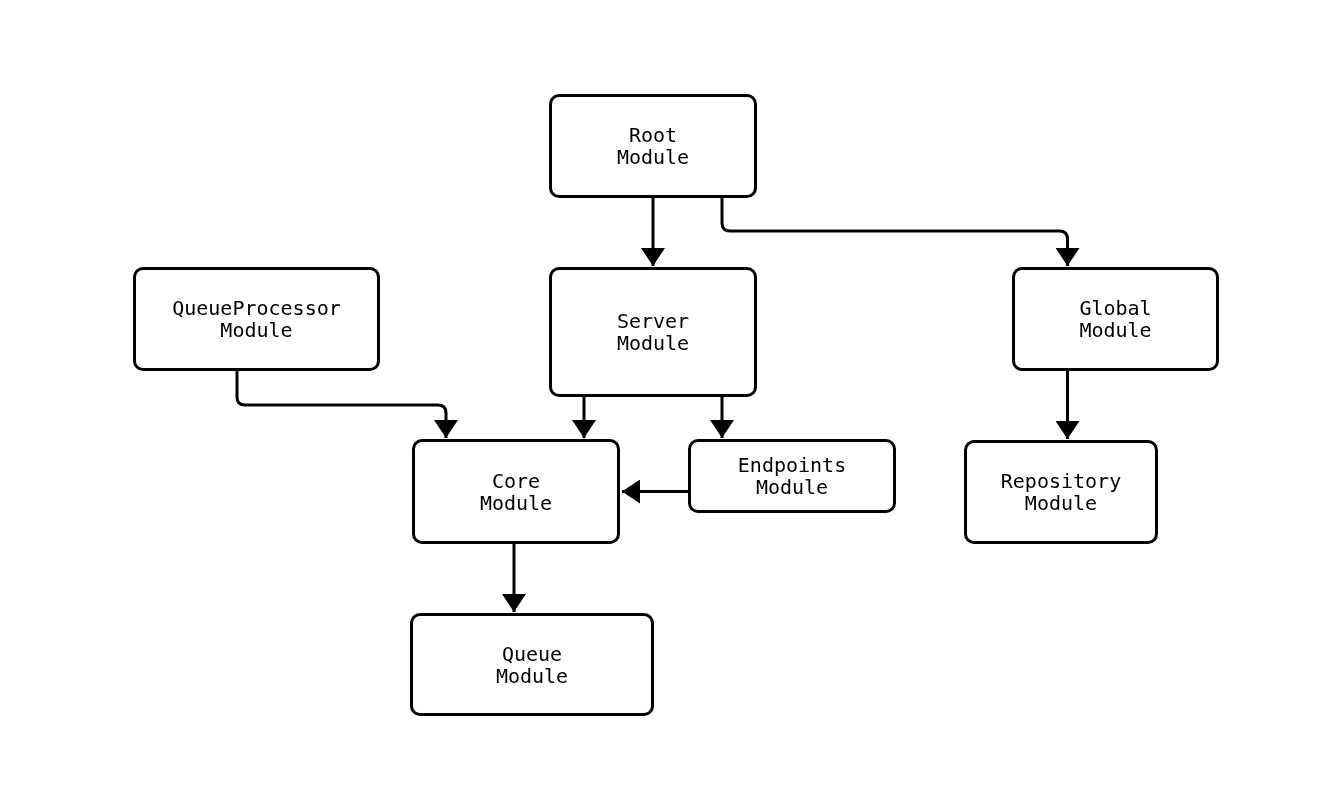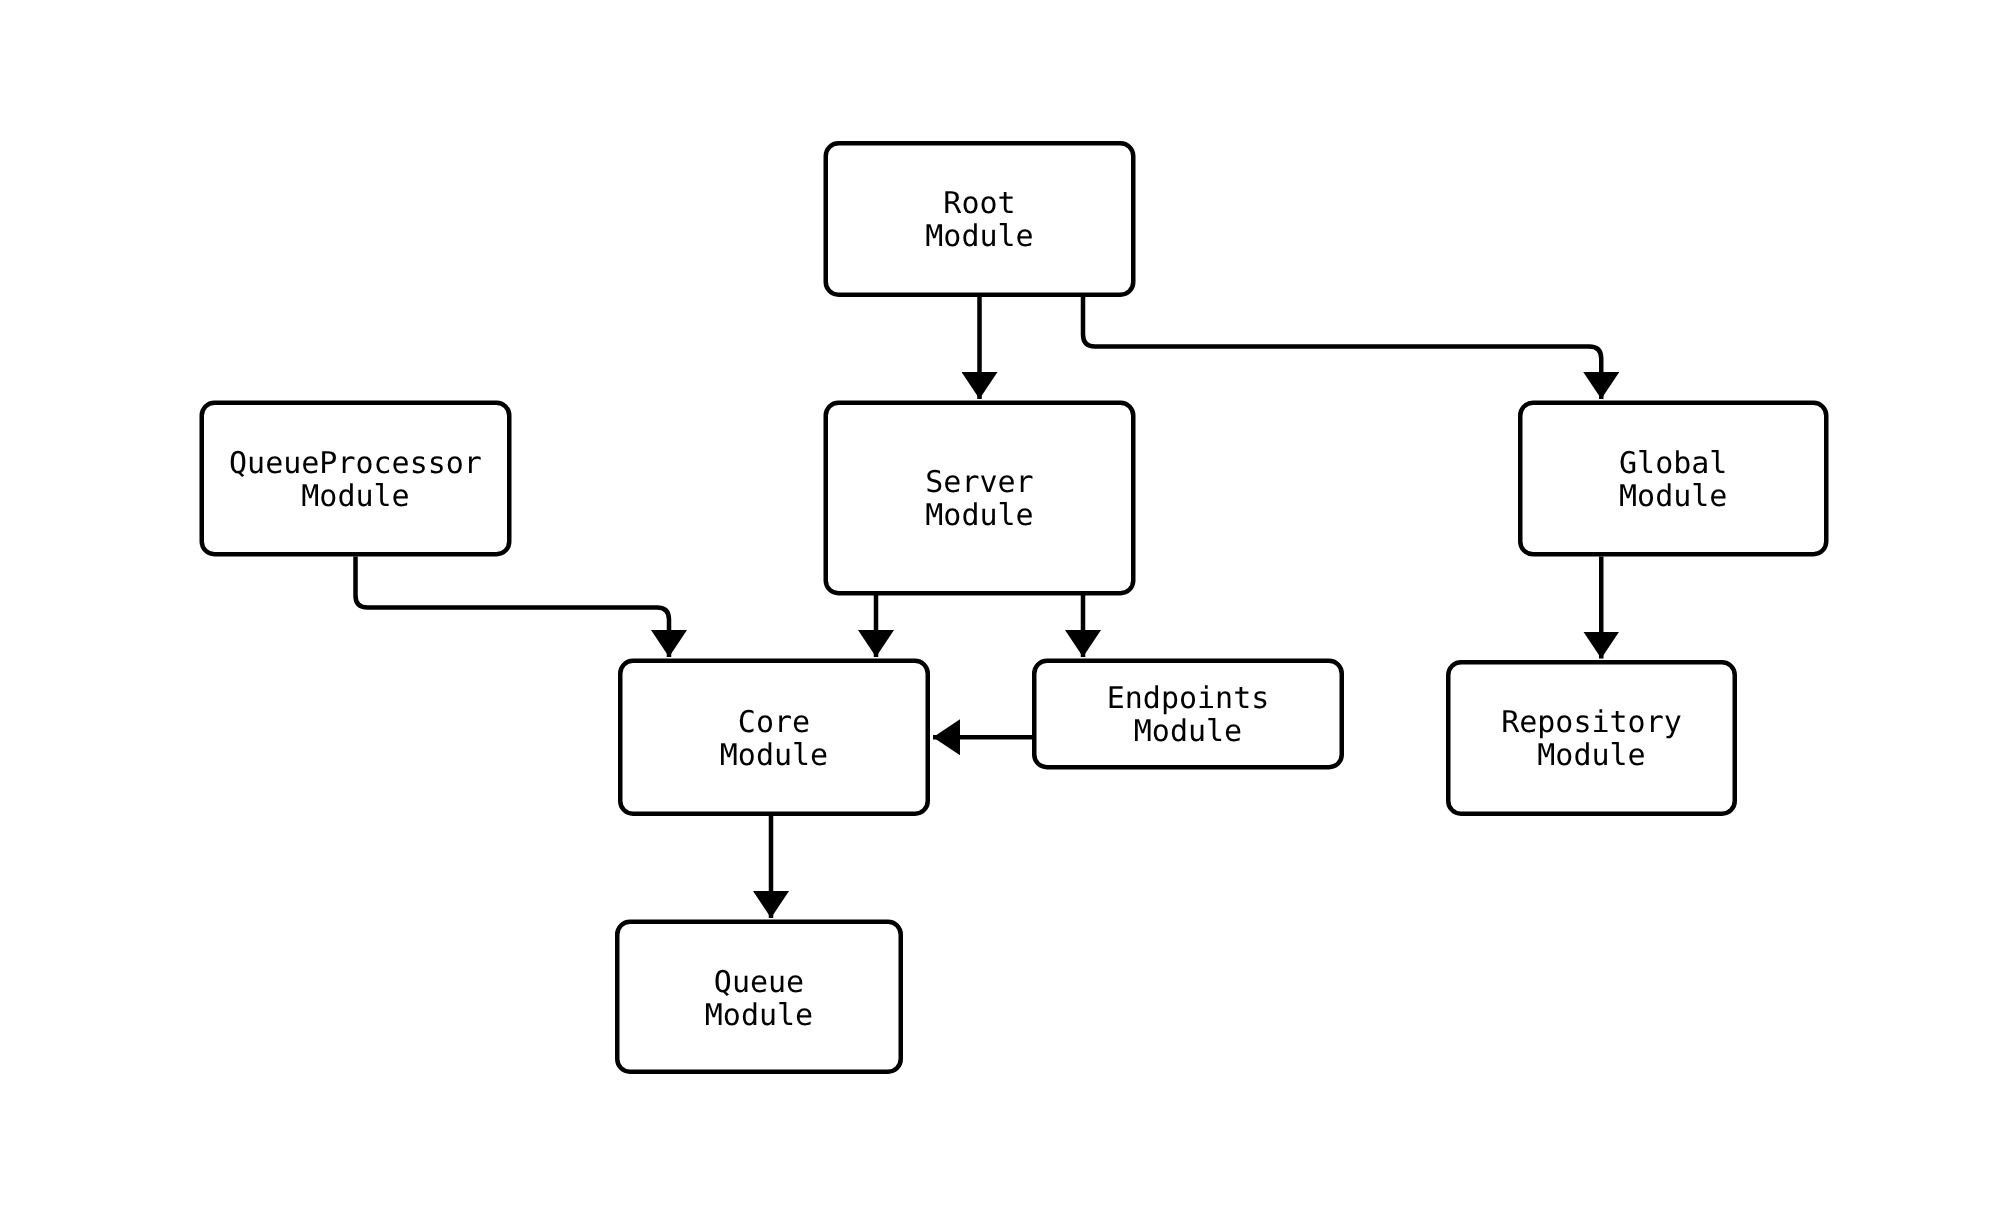--- a/index.html
+++ b/index.html
@@ -56,21 +56,21 @@
     <path class="edge" d="M 1067.5 371 L 1067.5 439" marker-end="url(#arrowhead)"></path>
 
     <path class="edge" d="M 514 544 L 514 612" marker-end="url(#arrowhead)"></path>
   </svg>
 
   <div class="node" style="left:549px;top:94px;width:208px;height:104px">
     <span class="node-label">Root
 Module</span>
   </div>
 
-  <div class="node" style="left:133px;top:267px;width:208px;height:104px">
+  <div class="node" style="left:133px;top:267px;width:247px;height:104px">
     <span class="node-label">QueueProcessor
 Module</span>
   </div>
 
   <div class="node" style="left:549px;top:267px;width:208px;height:130px">
     <span class="node-label">Server
 Module</span>
   </div>
 
   <div class="node" style="left:1012px;top:267px;width:207px;height:104px">
@@ -86,18 +86,18 @@
   <div class="node" style="left:688px;top:439px;width:208px;height:74px">
     <span class="node-label">Endpoints
 Module</span>
   </div>
 
   <div class="node" style="left:964px;top:440px;width:194px;height:104px">
     <span class="node-label">Repository
 Module</span>
   </div>
 
-  <div class="node" style="left:410px;top:613px;width:192px;height:103px">
+  <div class="node" style="left:410px;top:613px;width:244px;height:103px">
     <span class="node-label">Queue
 Module</span>
   </div>
 
 </div>
 
 </body></html>

